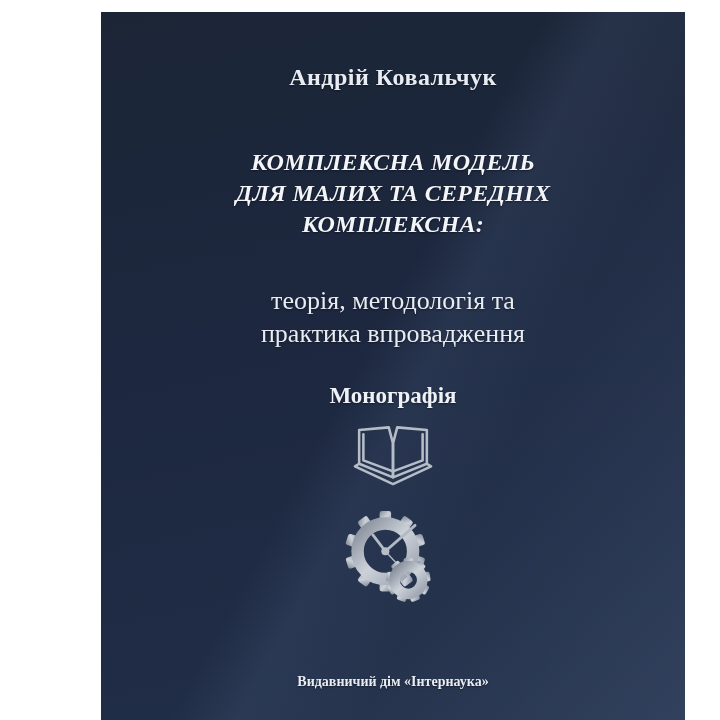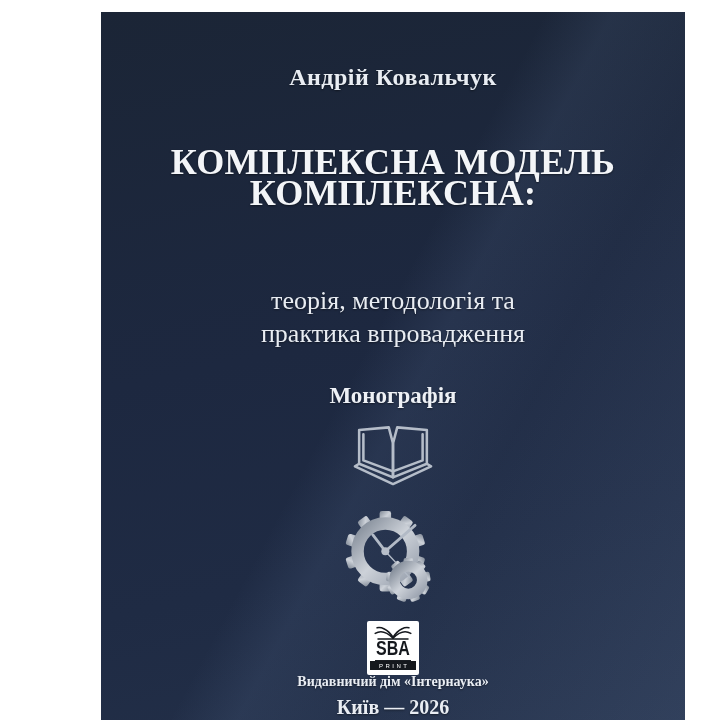--- a/index.html
+++ b/index.html
@@ -22,21 +22,21 @@
         rgba(140,168,212,0.14) 100%),
       linear-gradient(168deg, #1b2536 0%, #1d2840 45%, #1f2b44 72%, #233049 100%);
     color:#eef1f6;
   }
   .cover .txt{
     position:absolute;left:0;width:100%;
     text-align:center;
     text-shadow:0 1px 2px rgba(0,0,0,0.45);
   }
   .author{top:52px;font-size:24px;font-weight:bold;letter-spacing:0.5px;color:#e9edf3;}
-  .title{top:135px;font-size:36px;line-height:31px;font-weight:bold;color:#f3f5f8;letter-spacing:0.3px;}
+  .title{top:135px;font-size:24px;line-height:31px;font-weight:bold;color:#f3f5f8;letter-spacing:0.3px;font-style:italic;}
   .title span{display:block;}
   .subtitle{top:272px;font-size:26px;line-height:33px;color:#e9edf3;}
   .subtitle span{display:block;}
   .genre{top:371px;font-size:23px;font-weight:bold;color:#eef1f6;}
   .icon-wrap{position:absolute;left:50%;transform:translateX(-50%);}
   .book-icon{top:411px;}
   .gear-icon{top:499px;}
   .sba-logo{
     position:absolute;left:50%;top:609px;transform:translateX(-50%);
     width:52px;height:54px;background:#ffffff;
@@ -66,20 +66,21 @@
 </head>
 <body>
 
 <div class="page">
   <div class="cover">
 
     <div class="txt author">Андрій Ковальчук</div>
 
     <div class="txt title">
       <span>КОМПЛЕКСНА МОДЕЛЬ</span>
+      <span>ДЛЯ МАЛИХ ТА СЕРЕДНІХ</span>
       <span>КОМПЛЕКСНА:</span>
     </div>
 
     <div class="txt genre">Монографія</div>
 
     <div class="txt subtitle">
       <span>теорія, методологія та</span>
       <span>практика впровадження</span>
     </div>
 
@@ -135,31 +136,17 @@
             <rect x="-5" y="-23" width="10" height="10" rx="2" transform="rotate(200)"></rect>
             <rect x="-5" y="-23" width="10" height="10" rx="2" transform="rotate(240)"></rect>
             <rect x="-5" y="-23" width="10" height="10" rx="2" transform="rotate(280)"></rect>
             <rect x="-5" y="-23" width="10" height="10" rx="2" transform="rotate(320)"></rect>
           </g>
           <circle r="14.5" fill="none" stroke="url(#silverGrad)" stroke-width="11"></circle>
         </g>
       </svg>
     </div>
 
-    <div class="sba-logo">
-      <svg class="sba-book" width="38" height="15" viewBox="0 0 40 16" aria-hidden="true">
-        <g stroke="#15181d" fill="none" stroke-width="1.6" stroke-linecap="round">
-          <path d="M20 14 C13 7 6 6 1 9"></path>
-          <path d="M20 13 C14 4 7 2 3 3"></path>
-          <path d="M20 14 C27 7 34 6 39 9"></path>
-          <path d="M20 13 C26 4 33 2 37 3"></path>
-          <path d="M4 15 L36 15"></path>
-        </g>
-      </svg>
-      <div class="sba-abbr">SBA</div>
-      <div class="sba-print">PRINT</div>
-    </div>
 
     <div class="txt publisher">Видавничий дім «Інтернаука»</div>
-    <div class="txt city">Київ — 2026</div>
 
   </div>
 </div>
 
 </body></html>

